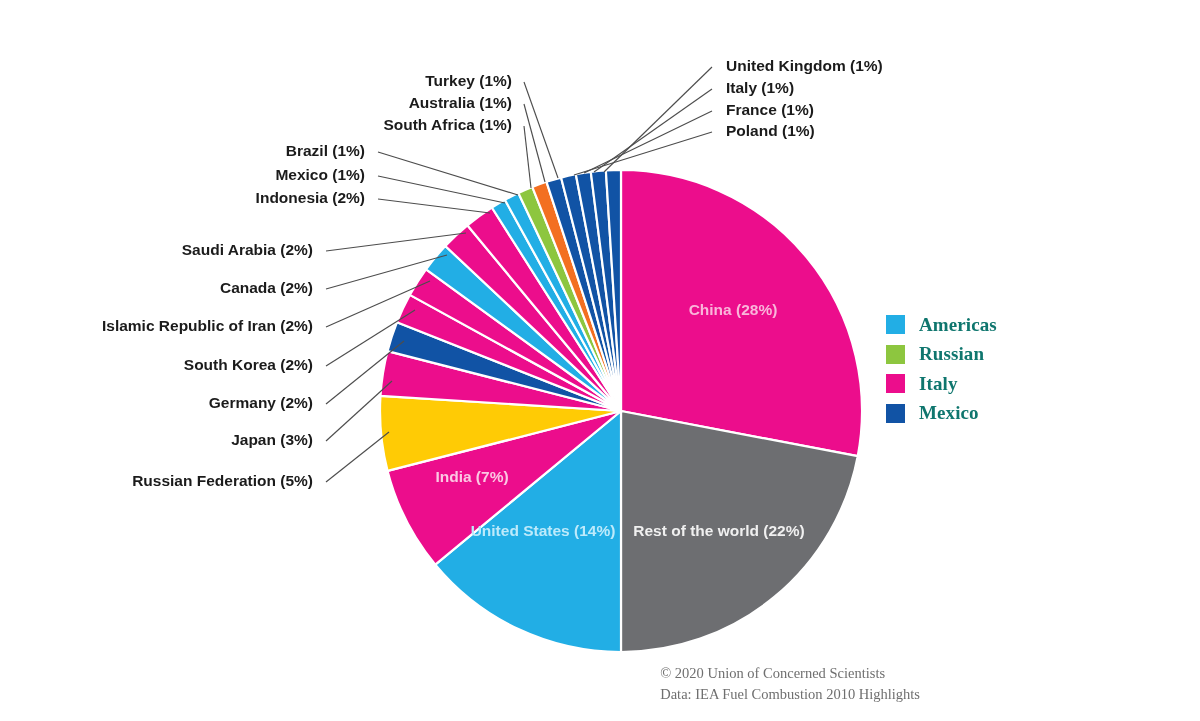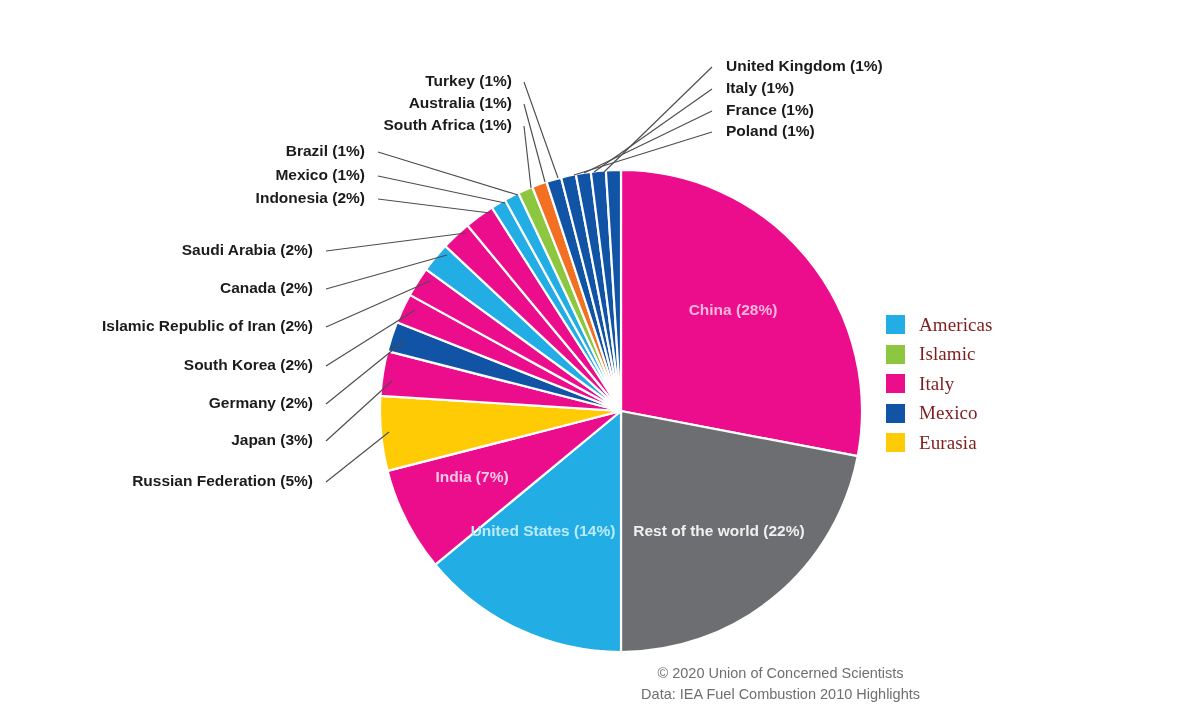--- a/index.html
+++ b/index.html
@@ -66,32 +66,32 @@
   }
   .legend-swatch {
     width: 19px;
     height: 19px;
     flex: 0 0 19px;
     margin-right: 14px;
   }
   .legend-text {
     font-family: "Liberation Serif", serif;
     font-size: 19px;
-    font-weight: normal;
-    color: #7f1d1d;
+    font-weight: bold;
+    color: #0f766e;
     letter-spacing: 0.1px;
     white-space: nowrap;
   }
   
   #credit {
     position: absolute;
     right: 28px;
     bottom: 16px;
-    text-align: center;
-    font-family: Liberation Sans, sans-serif;
+    text-align: left;
+    font-family: Liberation Serif, serif;
     font-size: 14.5px;
     color: #6f6f6f;
     line-height: 1.45;
   }
   #credit div { white-space: nowrap; }
 </style>
 </head>
 <body>
 
 <div id="stage">
@@ -166,33 +166,29 @@
       </g>
   </svg>
 
   <div id="legend">
       <div class="legend-row">
         <span class="legend-swatch" style="background: rgb(34, 174, 229);"></span>
         <span class="legend-text">Americas</span>
       </div>
       <div class="legend-row">
         <span class="legend-swatch" style="background: rgb(141, 198, 63);"></span>
-        <span class="legend-text">Islamic</span>
+        <span class="legend-text">Russian</span>
       </div>
       <div class="legend-row">
         <span class="legend-swatch" style="background: rgb(236, 13, 140);"></span>
         <span class="legend-text">Italy</span>
       </div>
       <div class="legend-row">
         <span class="legend-swatch" style="background: rgb(17, 83, 165);"></span>
         <span class="legend-text">Mexico</span>
-      </div>
-      <div class="legend-row">
-        <span class="legend-swatch" style="background: rgb(255, 203, 5);"></span>
-        <span class="legend-text">Eurasia</span>
       </div>
     </div>
 
   <div id="credit">
     <div>© 2020 Union of Concerned Scientists</div>
     <div>Data: IEA Fuel Combustion 2010 Highlights</div>
   </div>
 
 </div>
 

